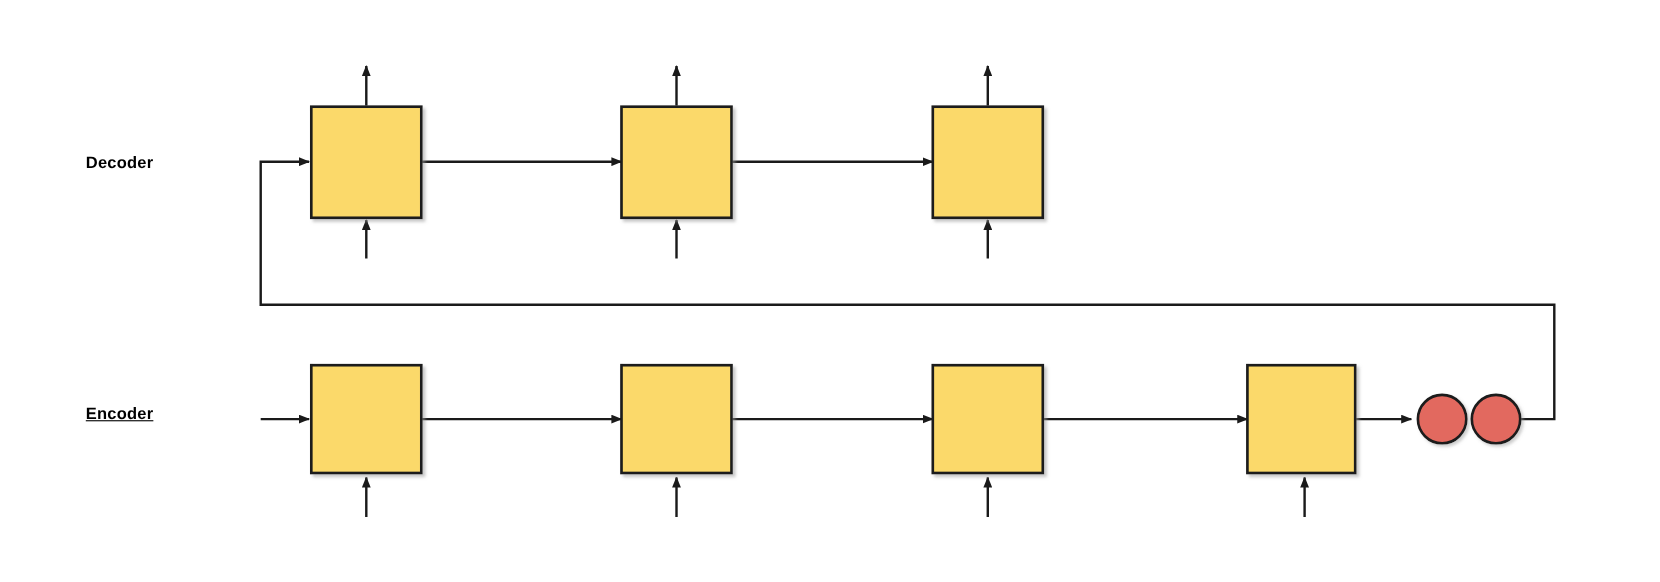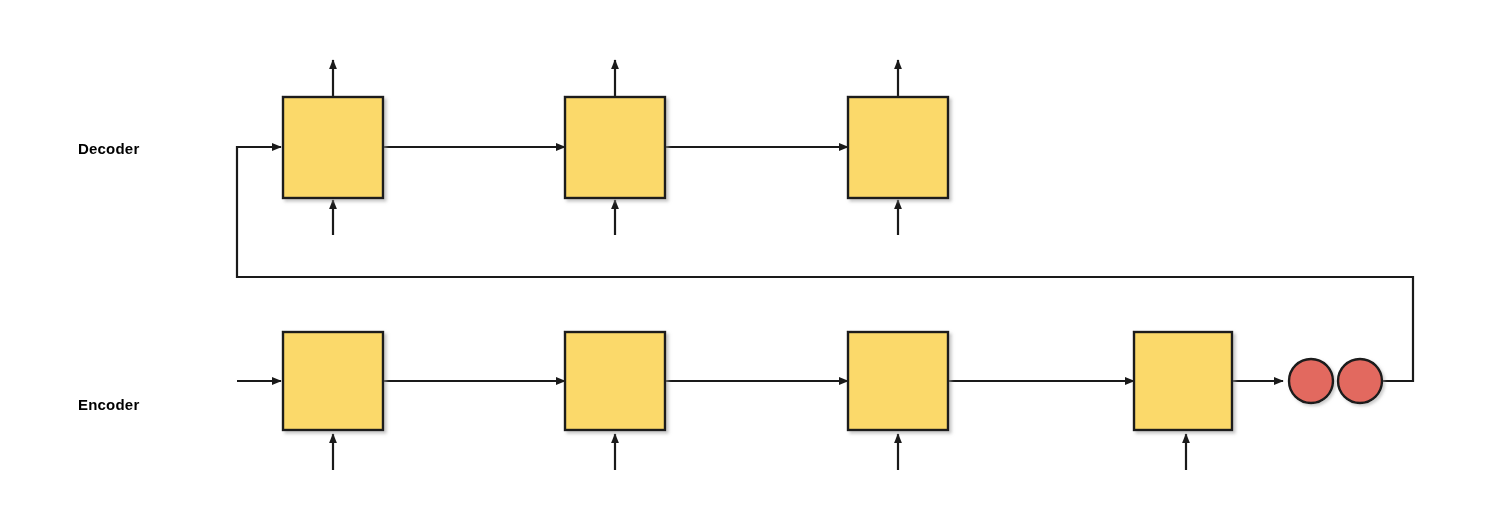--- a/index.html
+++ b/index.html
@@ -30,21 +30,21 @@
     position: absolute;
     font-family: "Liberation Sans", sans-serif;
     font-weight: bold;
     font-size: 15px;
     color: #000000;
     letter-spacing: 0.2px;
     white-space: nowrap;
     -webkit-font-smoothing: antialiased;
   }
   #label-decoder { left: 78px; top: 140px; }
-  #label-encoder { left: 78px; top: 396px; }
+  #label-encoder { left: 78px; top: 368px; text-decoration: underline; }
 </style>
 </head>
 <body>
 
 <div id="canvas">
 
   <span class="row-label" id="label-decoder">Decoder</span>
 
   <span class="row-label" id="label-encoder">Encoder</span>
 

